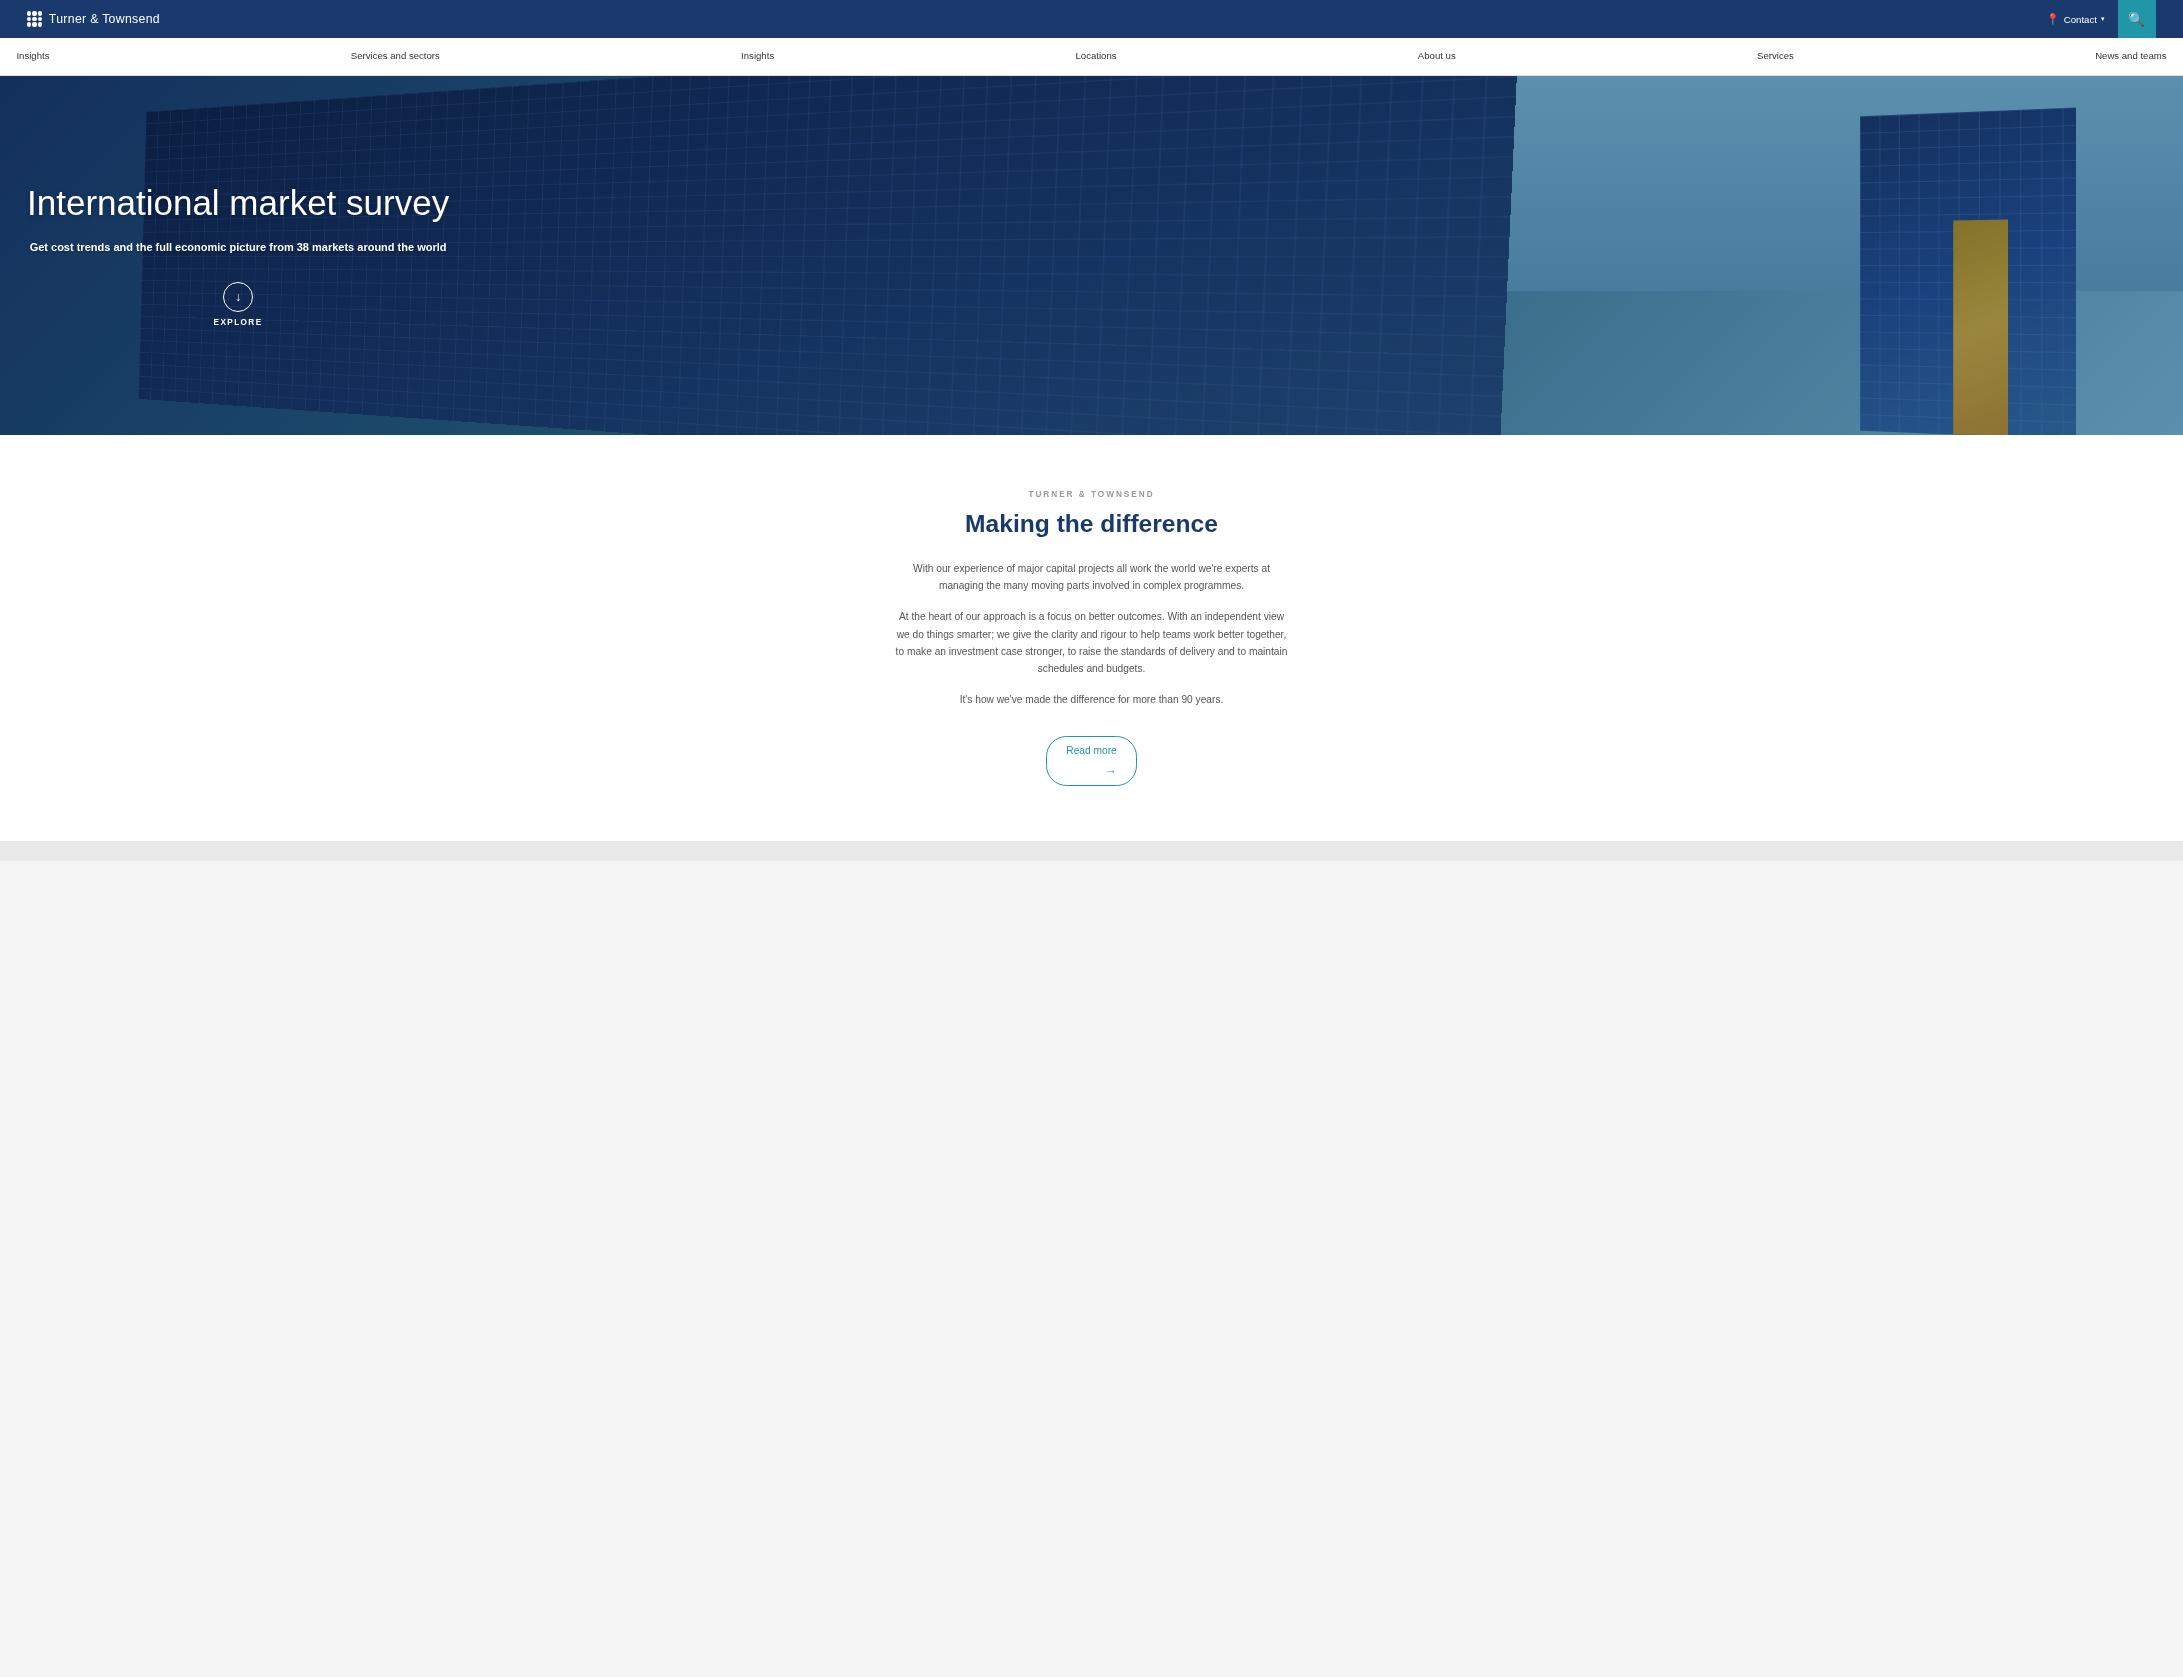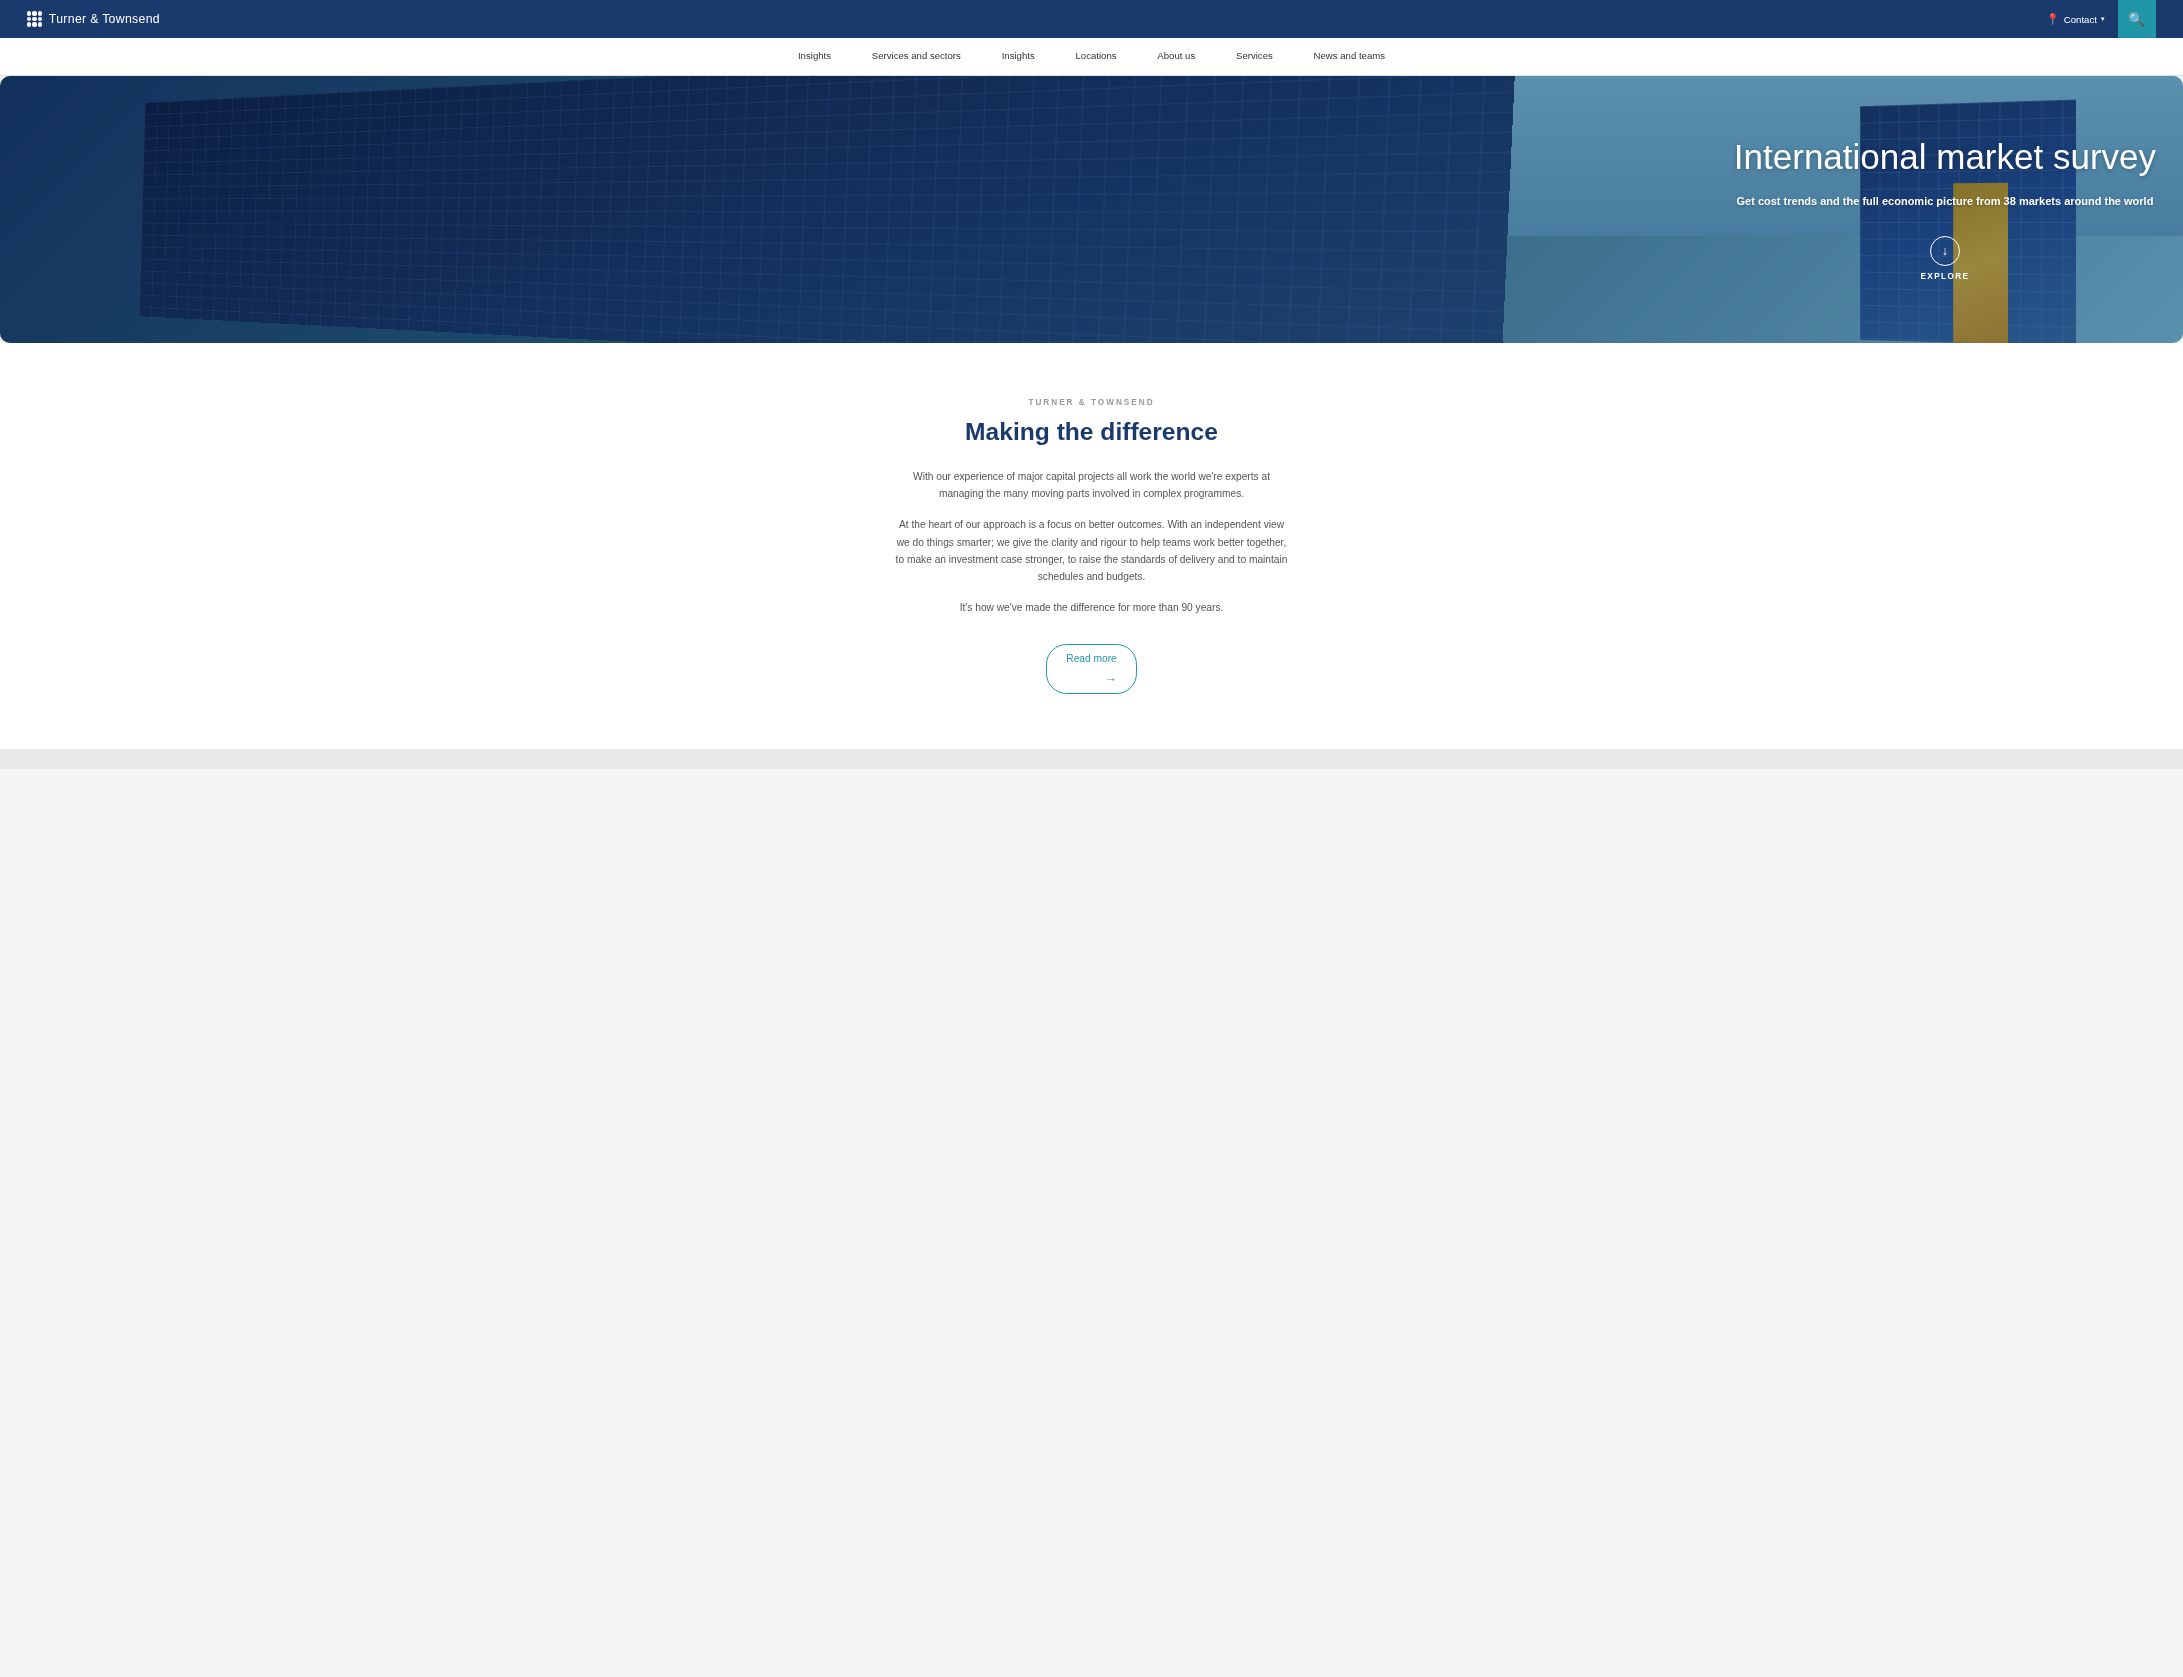--- a/index.html
+++ b/index.html
@@ -87,48 +87,47 @@
       cursor: pointer;
       color: white;
       font-size: 13.6px;
     }
 
     
     .nav {
       background: white;
       display: flex;
       align-items: center;
-      justify-content: center;
-      gap: 8px;
+      justify-content: space-between;
+      gap: 0;
       height: 38px;
       border-bottom: 0.7px solid #e0e0e0;
       box-shadow: 0 1.4px 2.7px rgba(0,0,0,0.05);
     }
 
     .nav-item {
       padding: 0 16.4px;
       height: 38px;
       display: flex;
       align-items: center;
       font-size: 9.6px;
       color: #333;
       cursor: pointer;
       border-bottom: 2px solid transparent;
       transition: color 0.2s, border-color 0.2s;
     }
 
     
     .hero {
       position: relative;
-      height: 267px;
+      height: 359px;
       overflow: hidden;
       display: flex;
       align-items: center;
-      justify-content: flex-end;
-      border-radius: 10px;
+      justify-content: flex-start;
     }
 
     .hero-bg {
       position: absolute;
       inset: 0;
       background: linear-gradient(135deg, #1a3a6e 0%, #2a6e8a 40%, #87ceeb 100%);
       overflow: hidden;
     }
 
     

